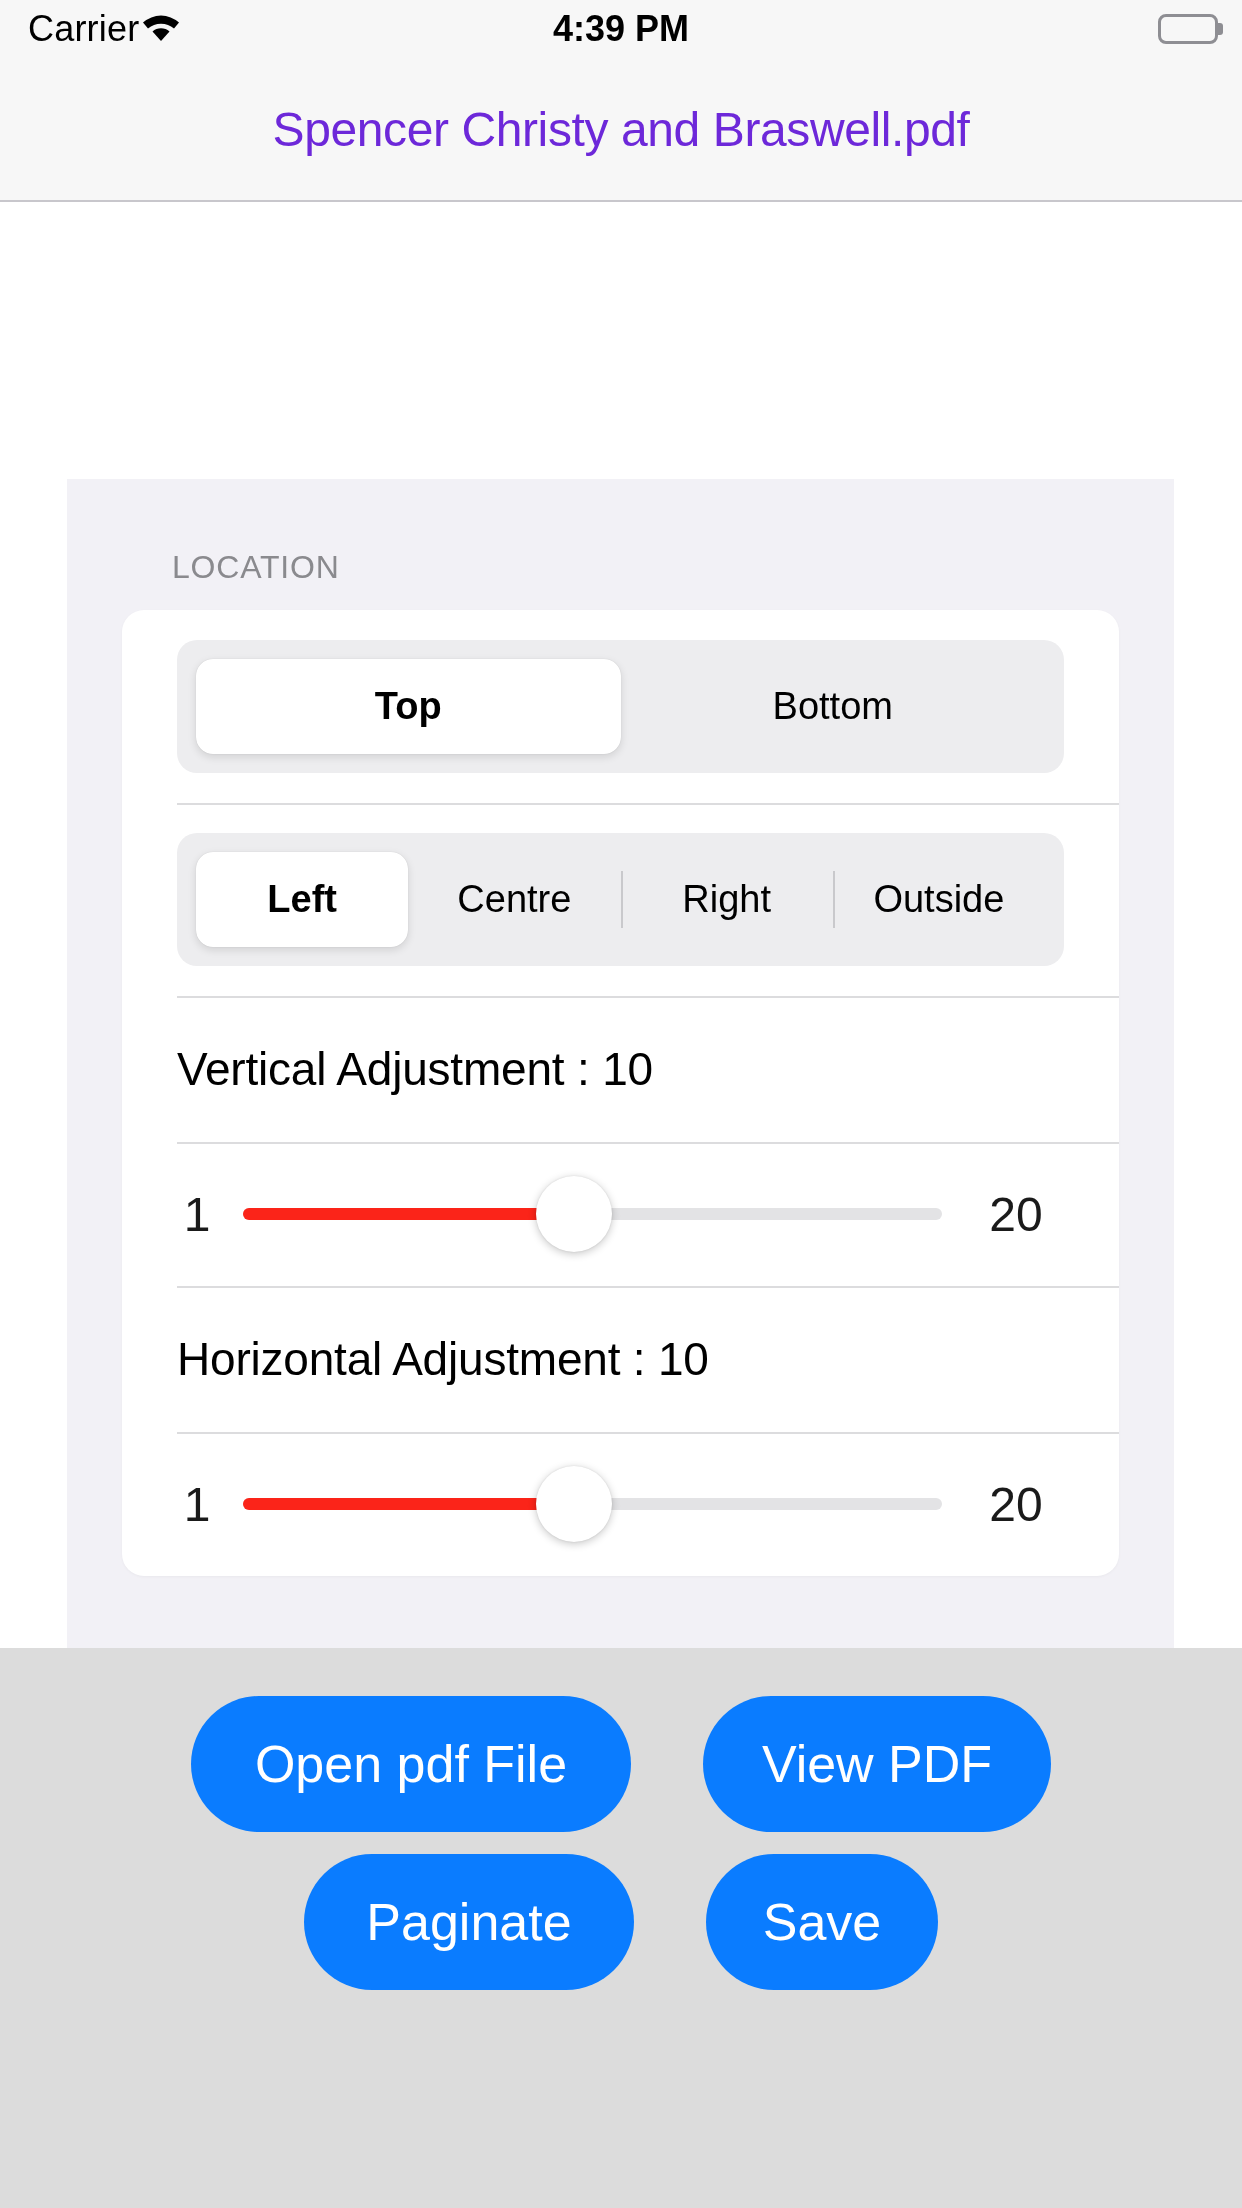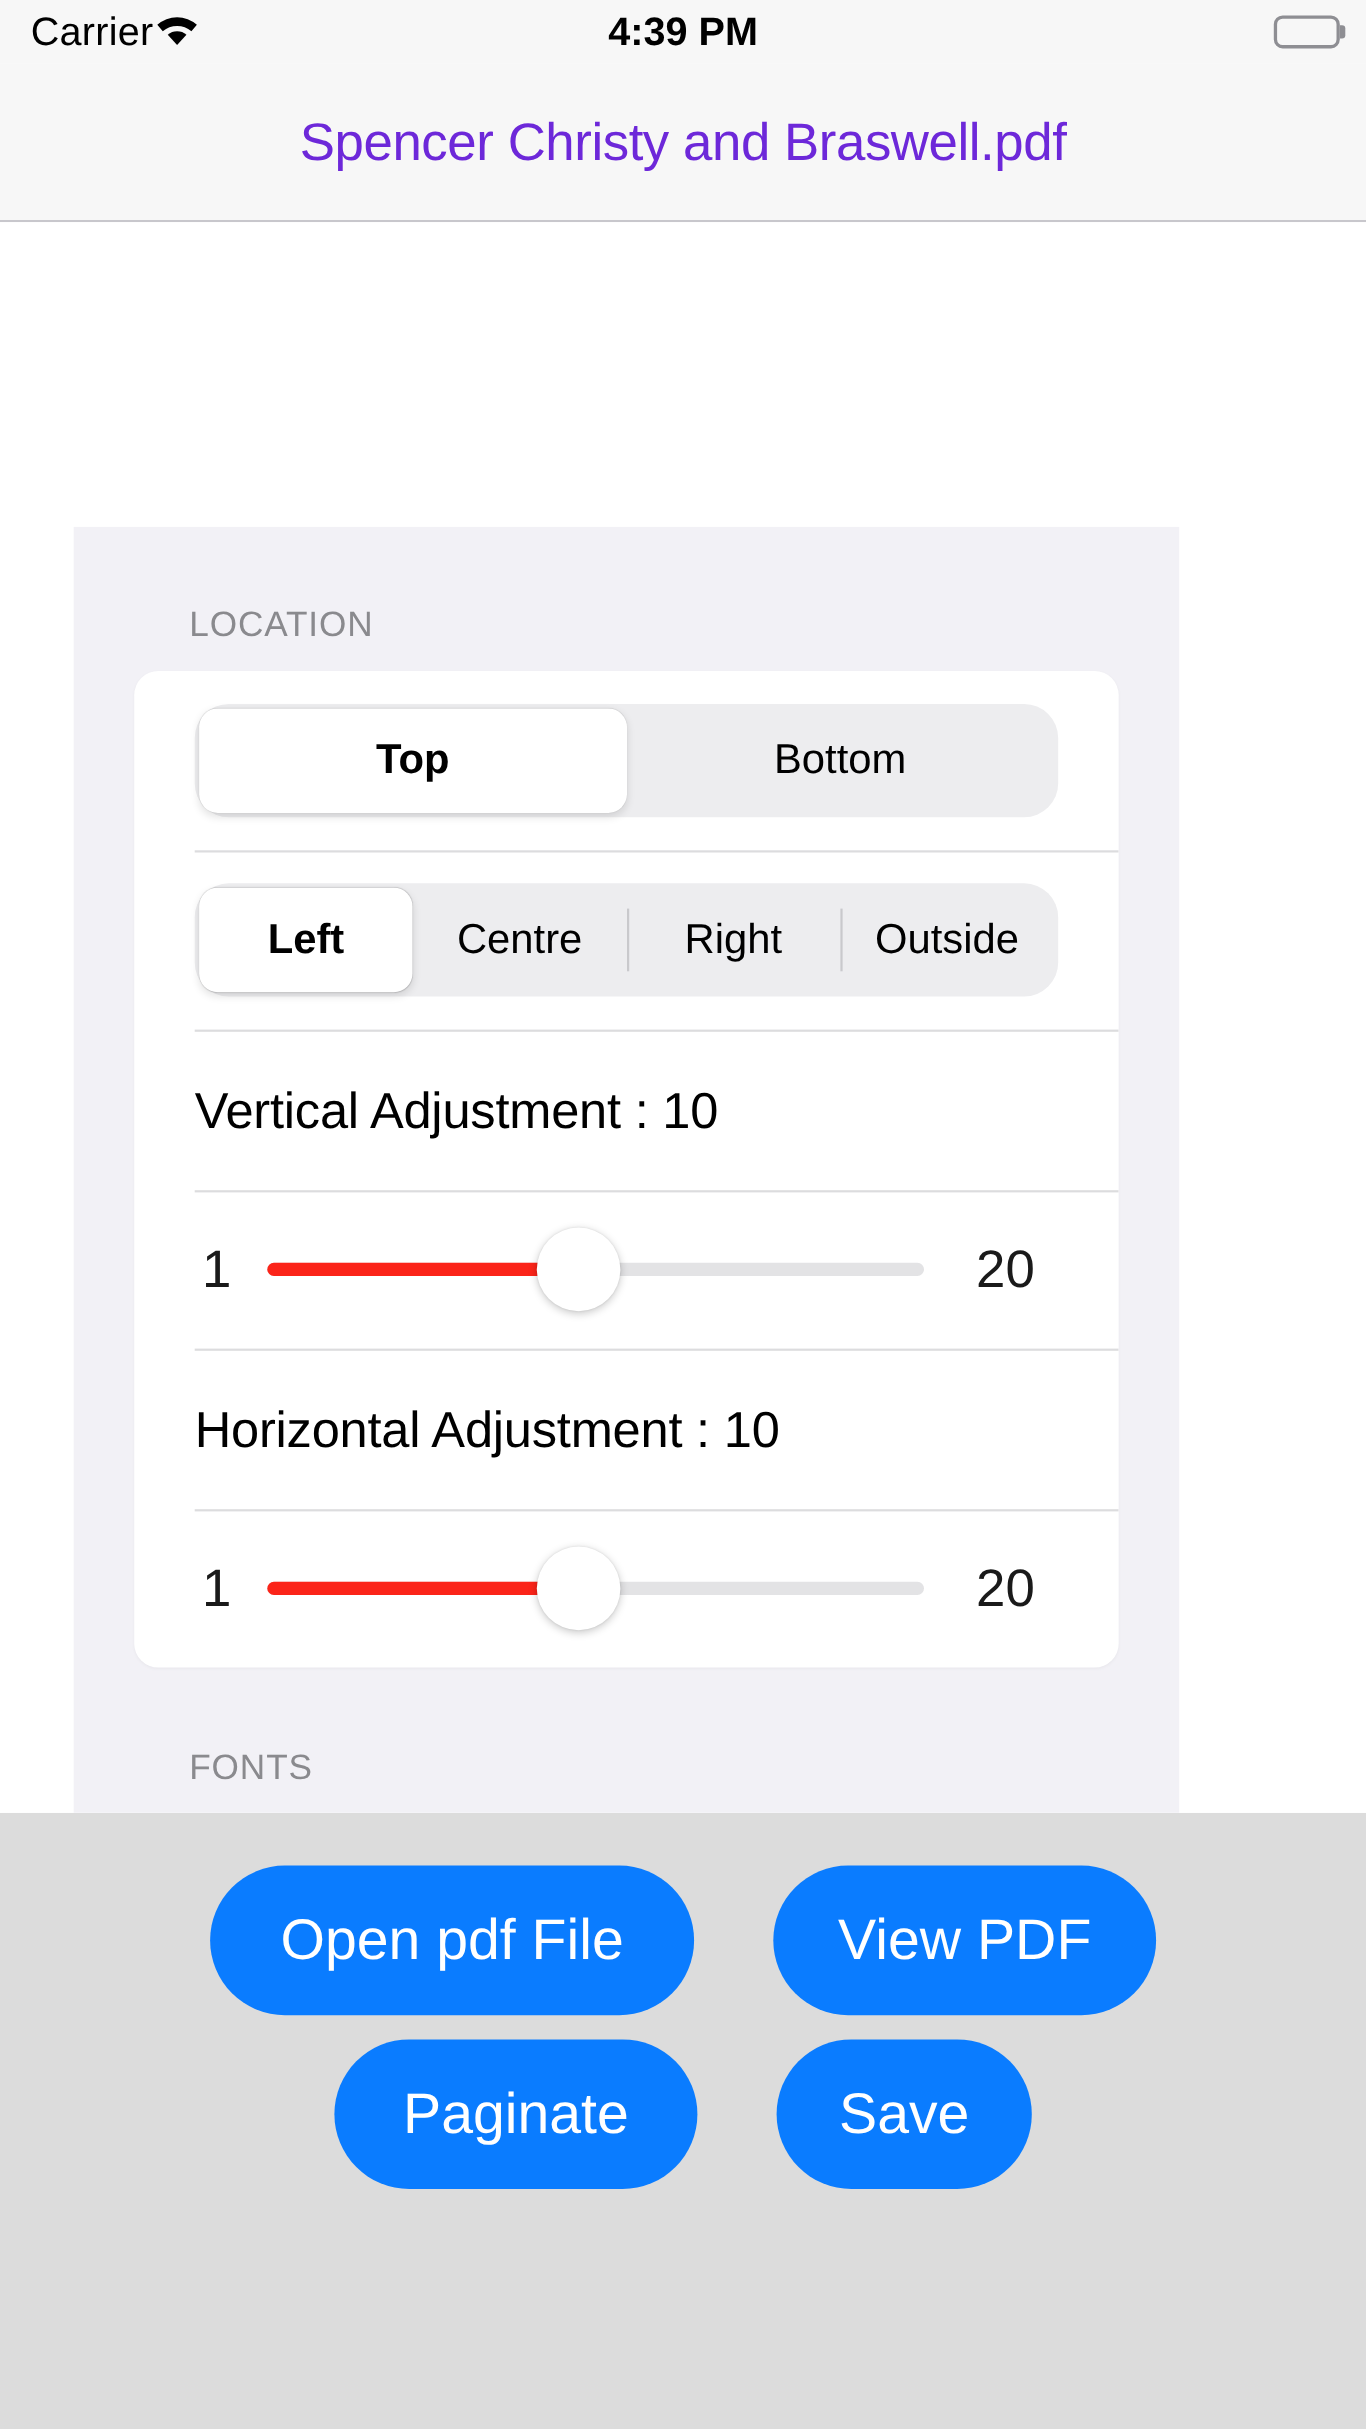--- a/index.html
+++ b/index.html
@@ -108,21 +108,21 @@
     position: relative;
     flex: 1 1 auto;
     background: #ffffff;
     overflow: hidden;
   }
 
   .grouped-list {
     position: absolute;
     left: 67px;
     top: 277px;
-    width: 1005px;
+    width: 1107px;
     height: 1241px;
     background: #F2F1F6;
     overflow: hidden;
   }
 
   .section-header {
     font-size: 32px;
     color: #8A8A8E;
     letter-spacing: 0.8px;
     padding-left: 105px;
@@ -154,22 +154,22 @@
     background: #DCDCDE;
   }
 
   
   .seg-wrap {
     padding: 30px 0;
   }
   .segmented {
     display: flex;
     background: #EDEDEF;
-    border-radius: 31px;
-    padding: 4px;
+    border-radius: 20px;
+    padding: 19px;
     position: relative;
     justify-content: flex-end;
   }
   .seg {
     flex: 1;
     text-align: center;
     font-size: 38px;
     color: #000;
     padding: 26px 0;
     border-radius: 17px;

